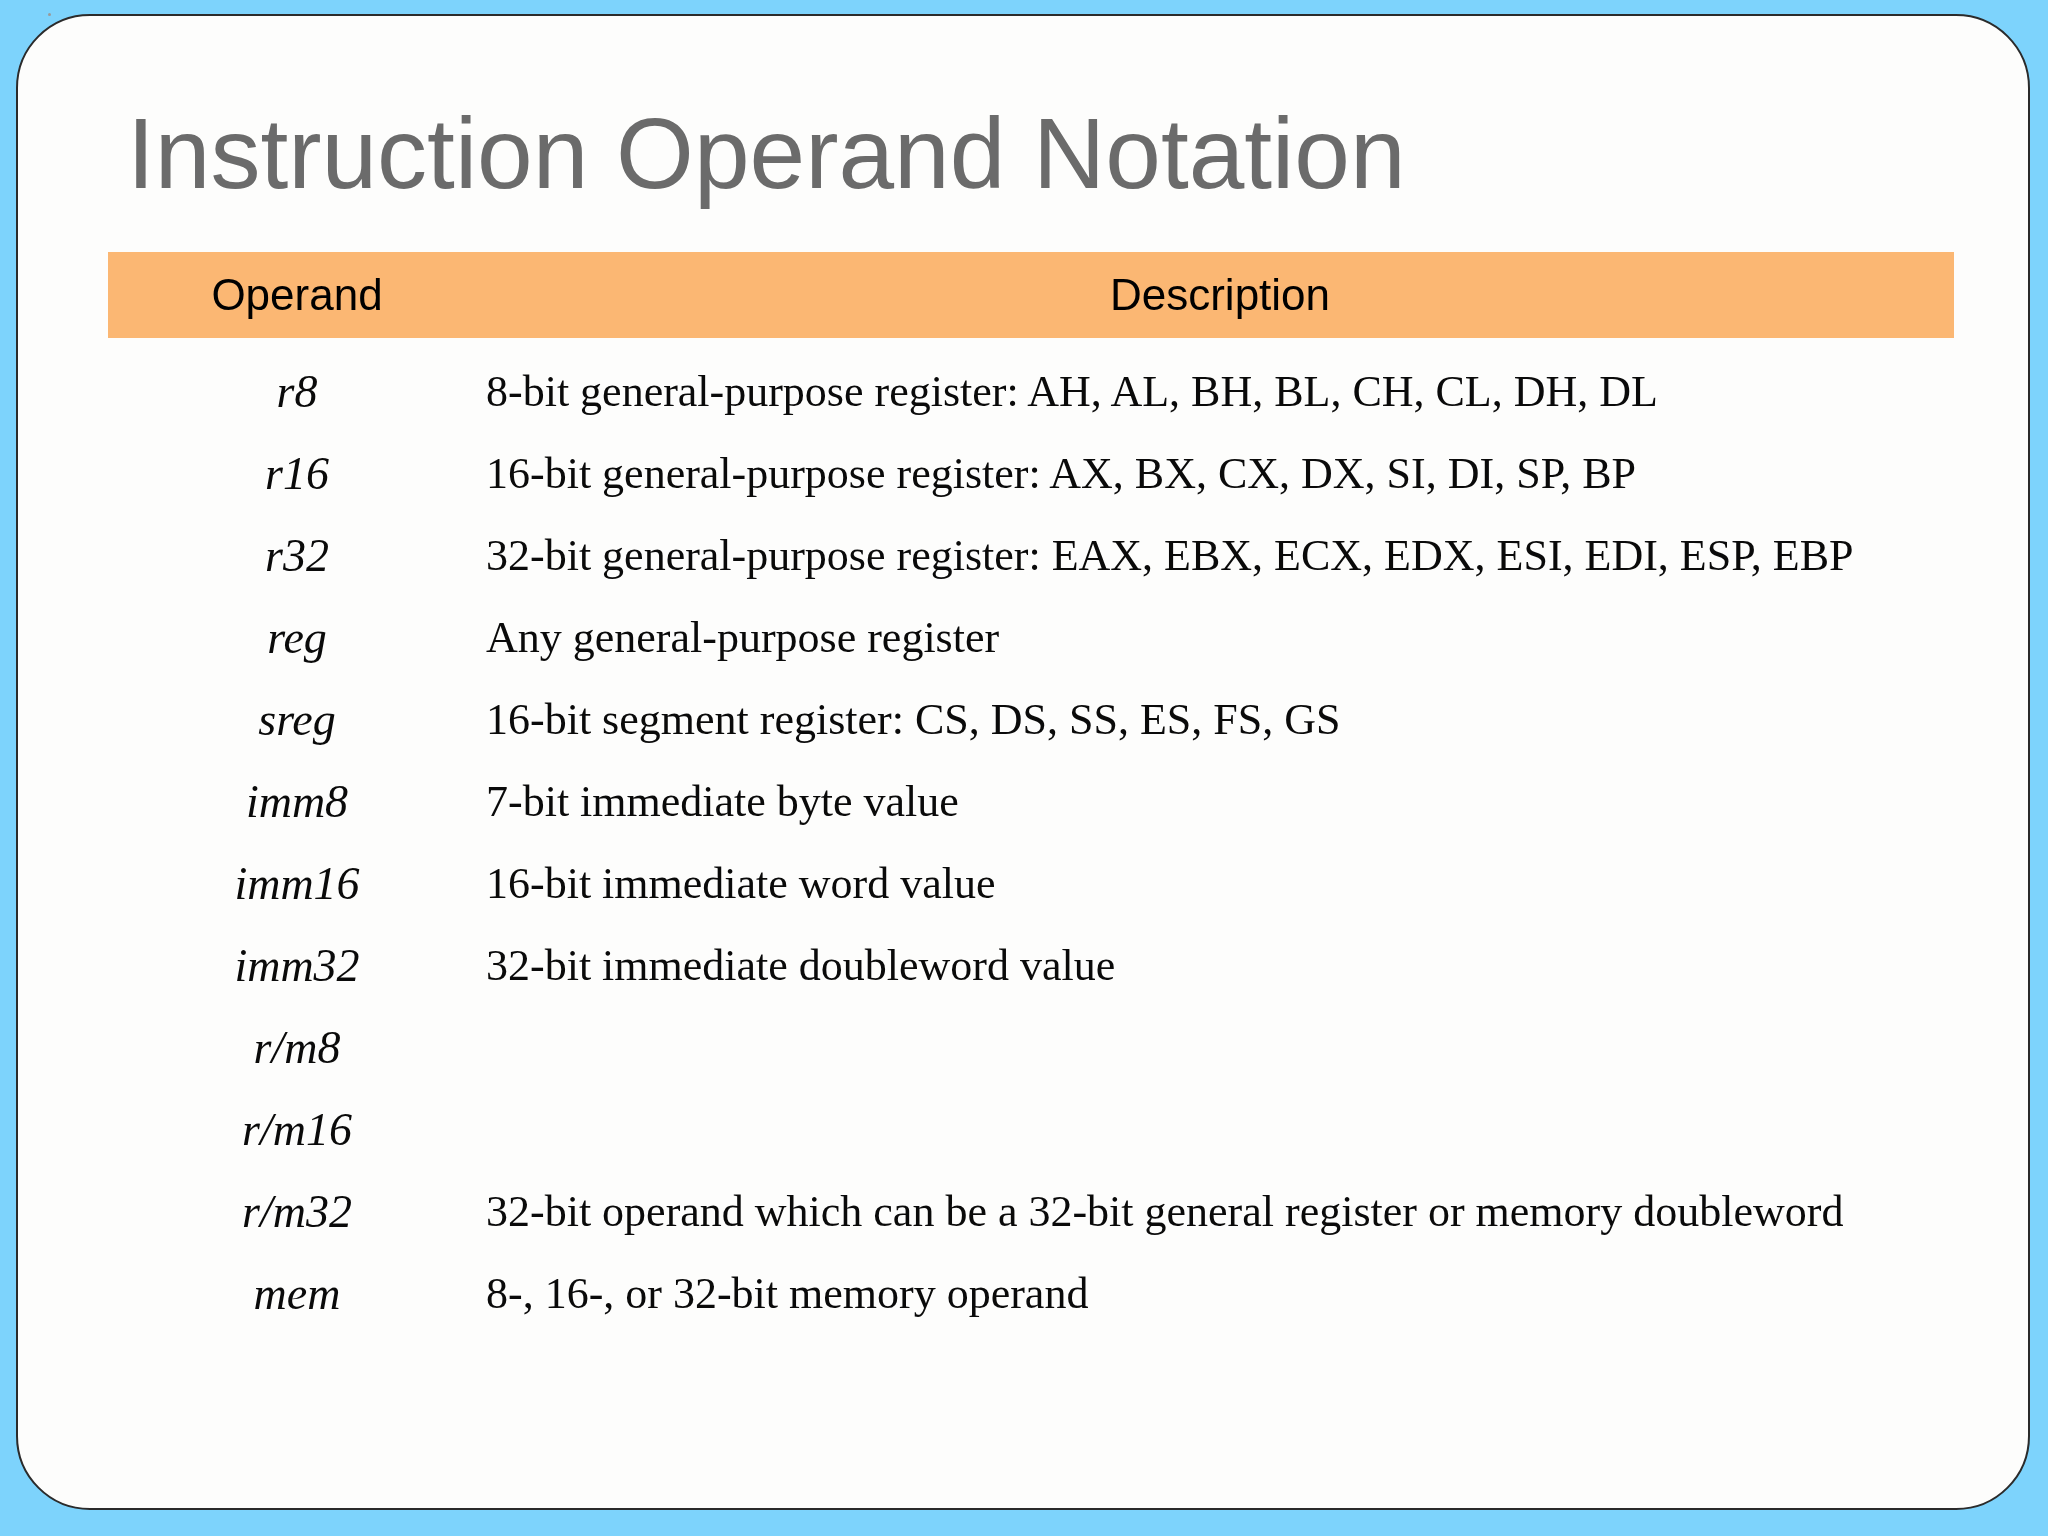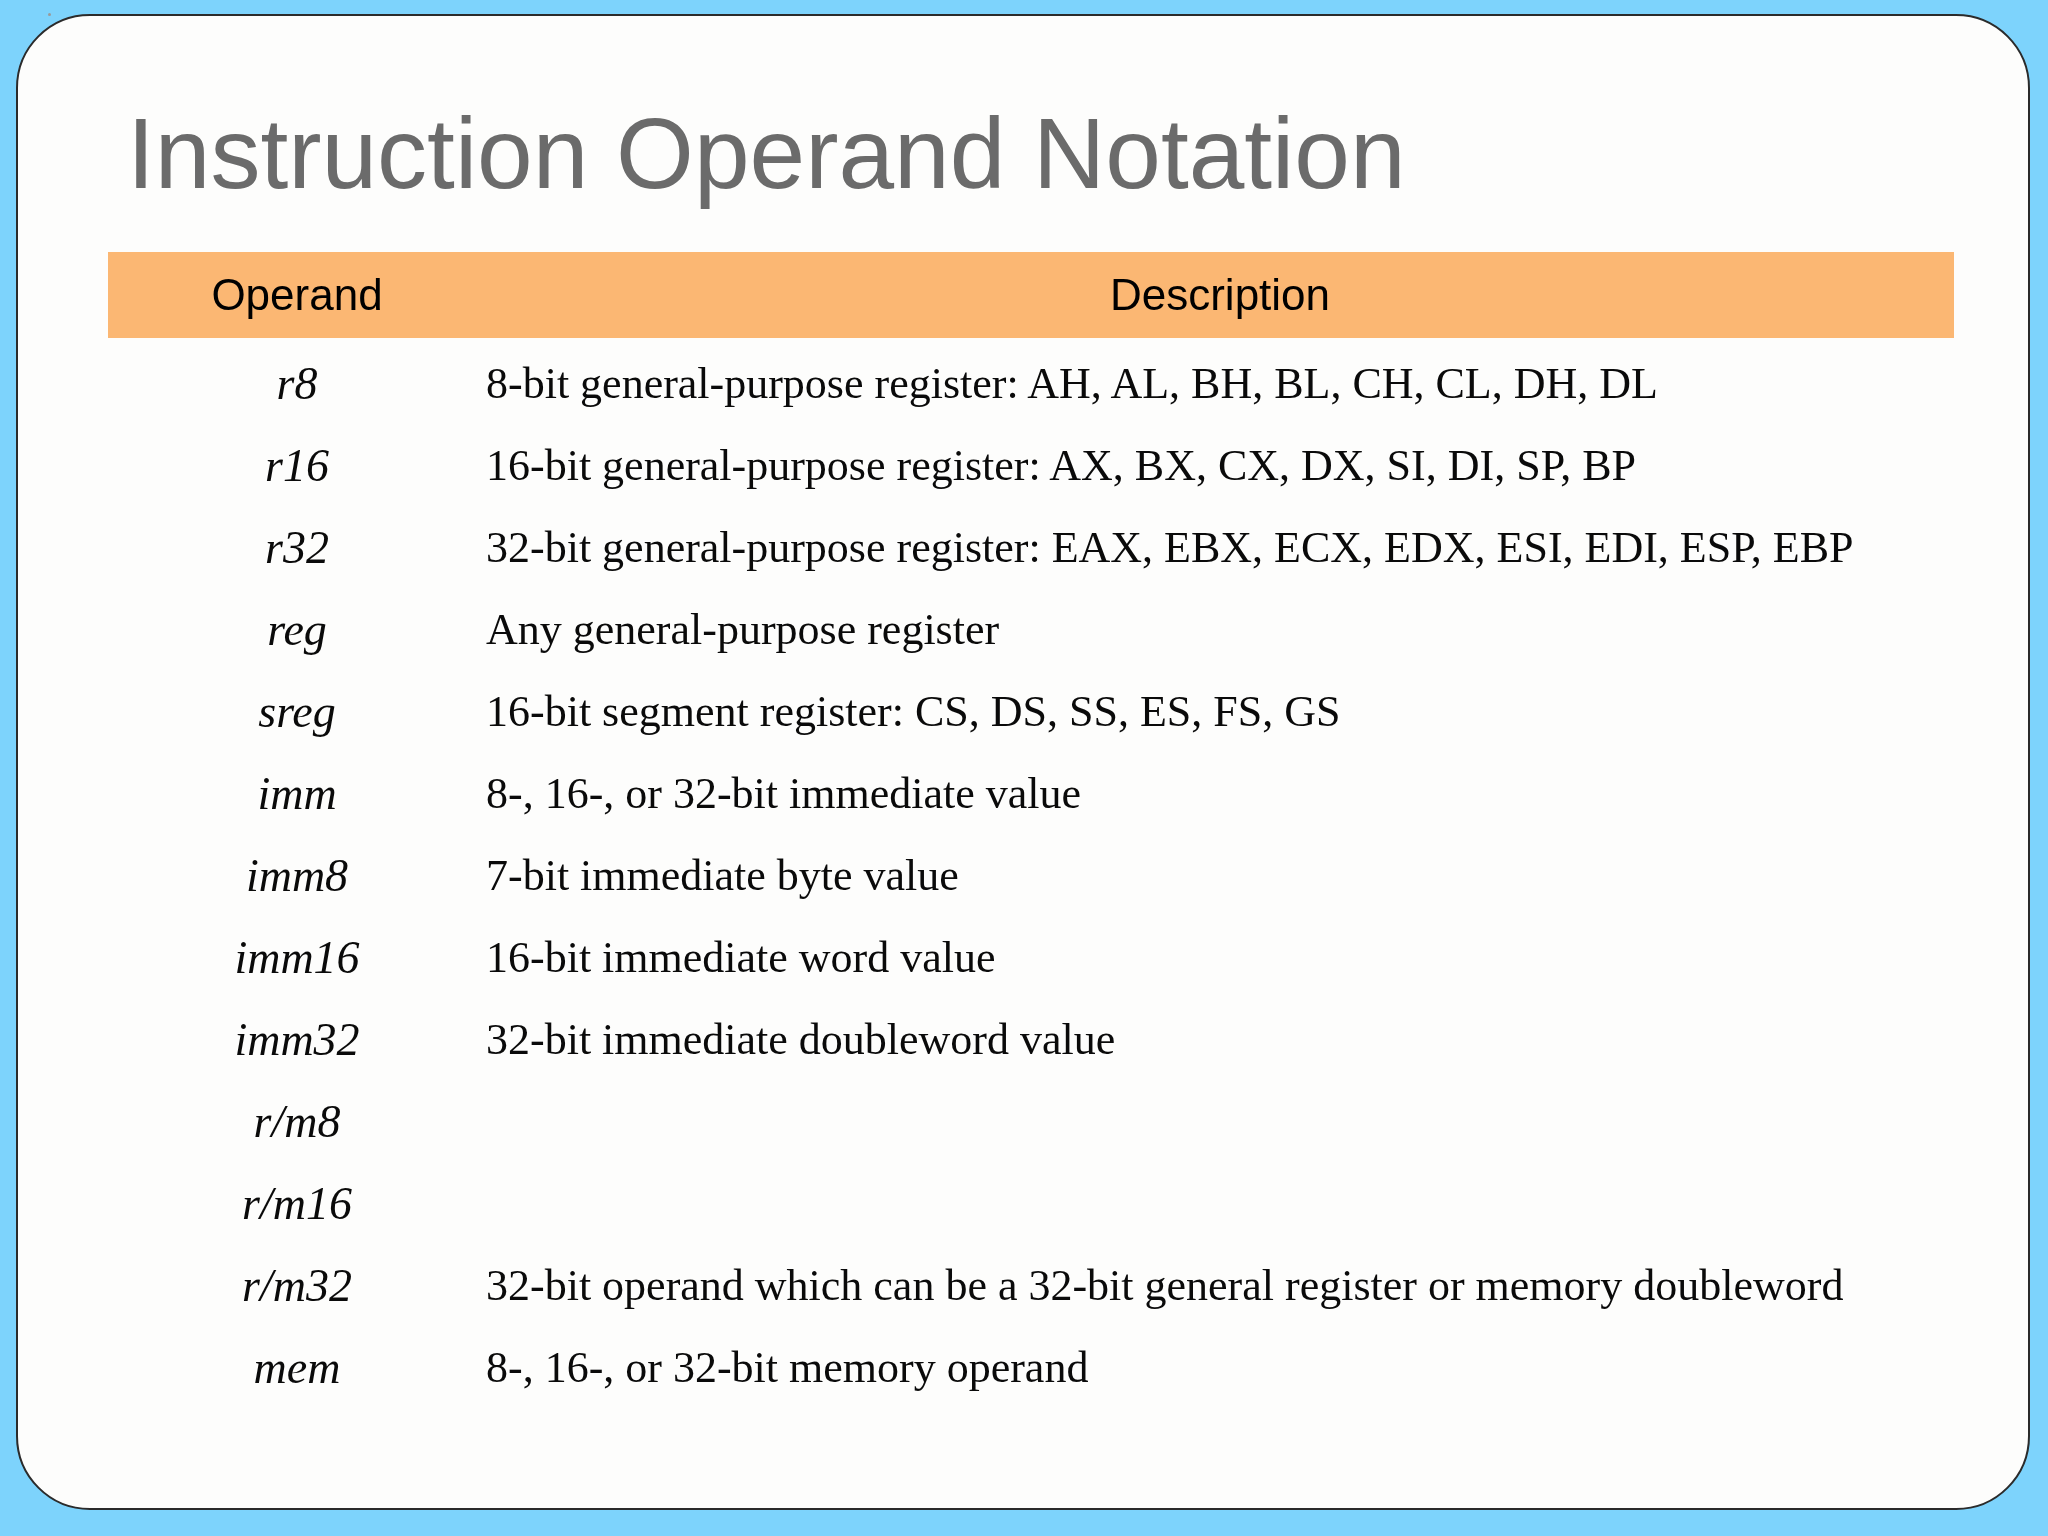--- a/index.html
+++ b/index.html
@@ -64,21 +64,21 @@
   }
   .th-operand {
     width: 378px;
     text-align: center;
   }
   .th-desc {
     flex: 1;
     text-align: center;
   }
   .tbody {
-    padding-top: 4px;
+    padding-top: 12px;
   }
   .tr {
     display: flex;
     align-items: center;
     height: 82px;
   }
   .td-operand {
     width: 378px;
     text-align: center;
     font-family: "Liberation Serif", serif;
@@ -126,24 +126,20 @@
   <div class="tr">
     <div class="td-operand">reg</div>
     <div class="td-desc">Any general-purpose register</div>
   </div>
 
   <div class="tr">
     <div class="td-operand">sreg</div>
     <div class="td-desc">16-bit segment register: CS, DS, SS, ES, FS, GS</div>
   </div>
 
-  <div class="tr">
-    <div class="td-operand">imm</div>
-    <div class="td-desc">8-, 16-, or 32-bit immediate value</div>
-  </div>
 
   <div class="tr">
     <div class="td-operand">imm8</div>
     <div class="td-desc">7-bit immediate byte value</div>
   </div>
 
   <div class="tr">
     <div class="td-operand">imm16</div>
     <div class="td-desc">16-bit immediate word value</div>
   </div>

